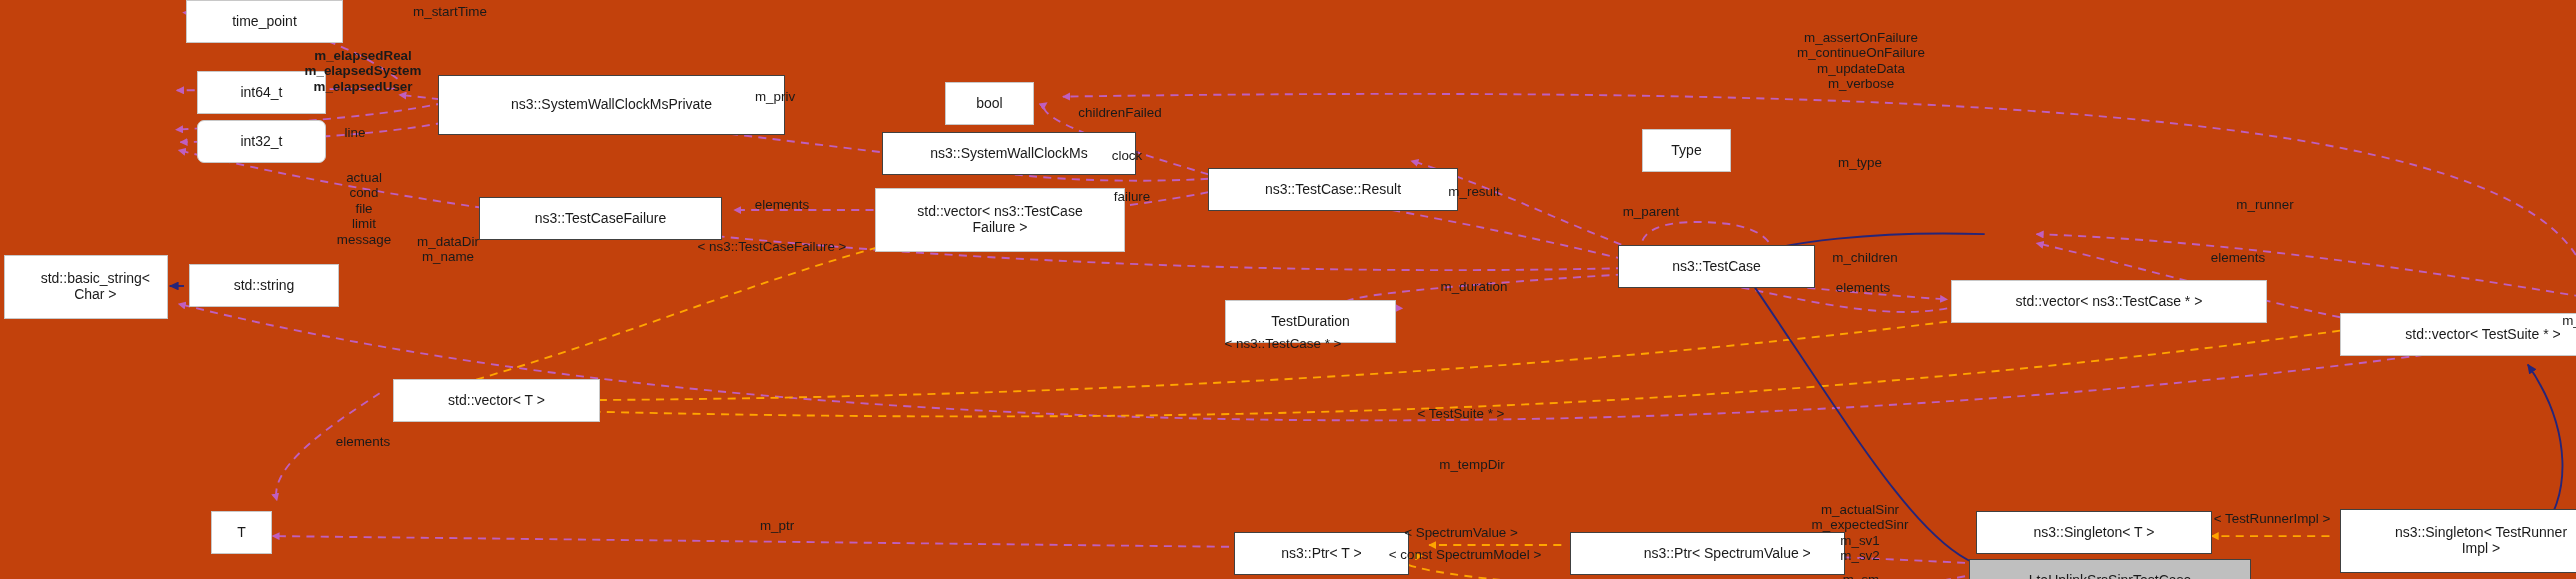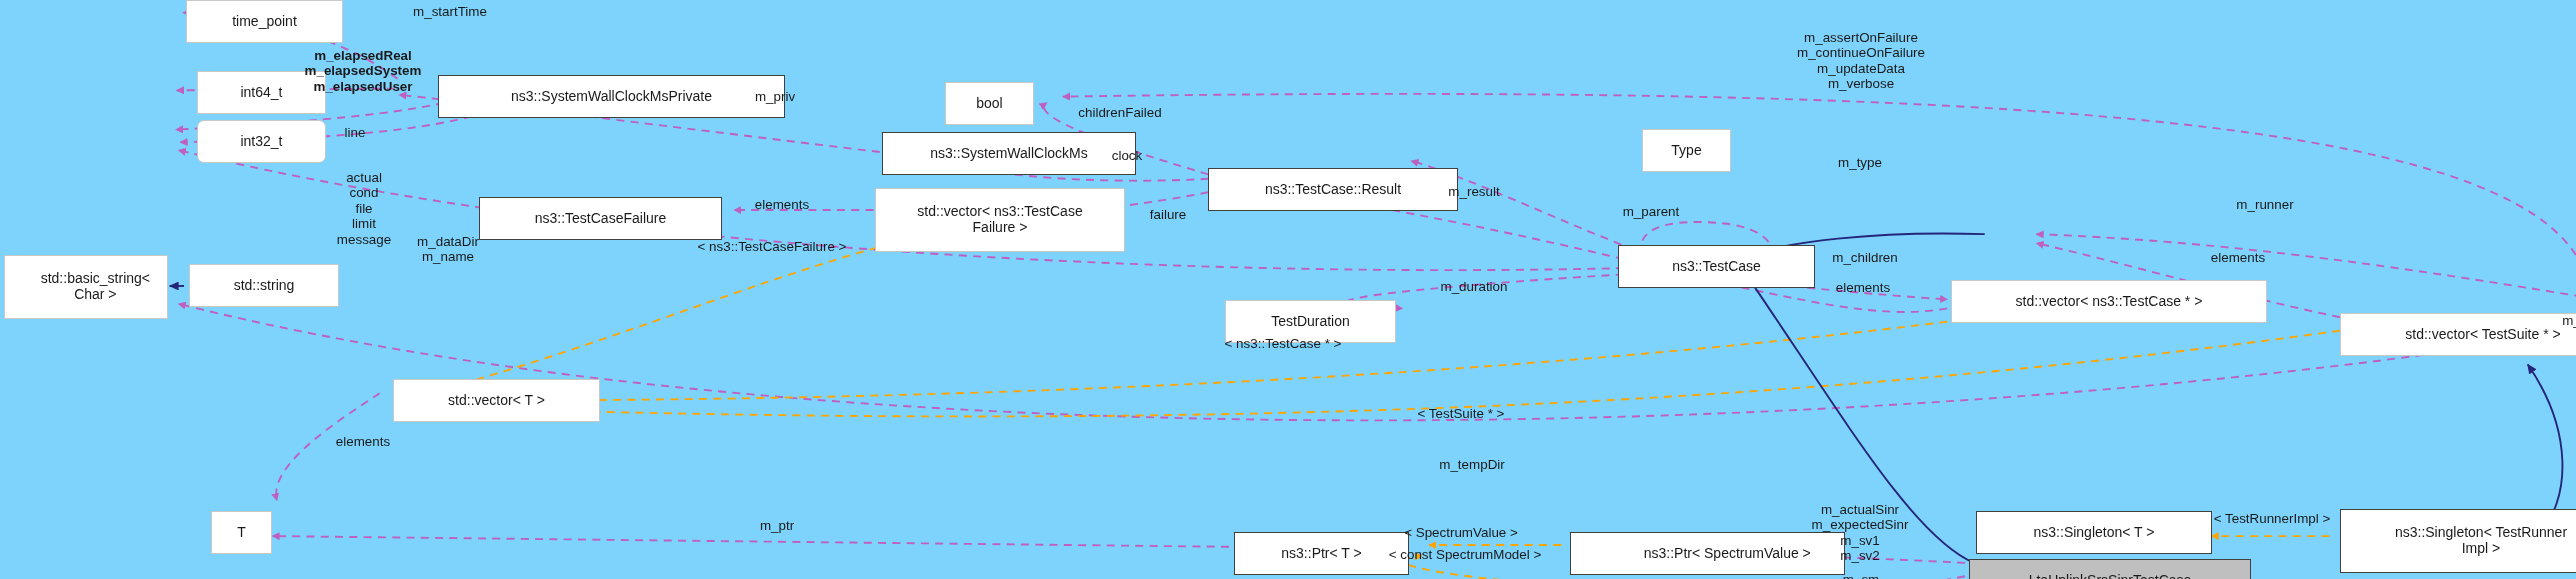--- a/index.html
+++ b/index.html
@@ -4,21 +4,21 @@
 <style>
   html, body {
     margin: 0;
     padding: 0;
     background: #ffffff;
   }
   #diagram {
     position: relative;
     width: 2576px;
     height: 580px;
-    background: #7dd3fc;
+    background: #c2410c;
     font-family: "Liberation Sans", sans-serif;
     overflow: hidden;
   }
   #edge-layer {
     position: absolute;
     left: 0;
     top: 0;
     width: 2576px;
     height: 580px;
     pointer-events: none;
@@ -129,21 +129,21 @@
 
   <div class="node plain" style="left:186px;  top:0px;   width:157px; height:43px;">time_point</div>
   <div class="node plain" style="left:197px; top:71px;  width:129px; height:43px;">int64_t</div>
   <div class="node plain" style="left:197px; top:120px; width:129px; height:43px;border-radius:7px;">int32_t</div>
   <div class="node plain" style="left:3.6px;   top:255px; width:164px; height:64px;padding-left:24px;">std::basic_string&lt;
 Char &gt;</div>
   <div class="node plain" style="left:189px; top:264px; width:150px; height:43px;">std::string</div>
   <div class="node plain" style="left:211px; top:511px; width:61px;  height:43px;">T</div>
   <div class="node plain" style="left:393px; top:379px; width:207px; height:43px;">std::vector&lt; T &gt;</div>
   <div class="node klass" style="left:479px; top:197px; width:243px; height:43px;">ns3::TestCaseFailure</div>
-  <div class="node klass" style="left:438px; top:75px; width:347px; height:43px;">ns3::SystemWallClockMsPrivate</div>
+  <div class="node klass" style="left:438px; top:75px; width:347px; height:60px;">ns3::SystemWallClockMsPrivate</div>
   <div class="node plain" style="left:875px; top:188px; width:250px; height:64px;">std::vector&lt; ns3::TestCase
 Failure &gt;</div>
   <div class="node klass" style="left:882px; top:132px; width:254px; height:43px;">ns3::SystemWallClockMs</div>
   <div class="node plain" style="left:945px; top:82px; width:89px; height:43px;">bool</div>
   <div class="node klass" style="left:1208px; top:168px; width:250px; height:43px;">ns3::TestCase::Result</div>
   <div class="node plain" style="left:1225px; top:300px; width:171px; height:43px;">TestDuration</div>
   <div class="node plain" style="left:1642px; top:129px; width:89px; height:43px;">Type</div>
   <div class="node klass" style="left:1618px; top:245px; width:197px; height:43px;">ns3::TestCase</div>
   <div class="node plain" style="left:1951px; top:280px; width:316px; height:43px;">std::vector&lt; ns3::TestCase * &gt;</div>
   <div class="node plain" style="left:2340px; top:313px; width:286px; height:43px;">std::vector&lt; TestSuite * &gt;</div>
@@ -167,21 +167,21 @@
 file
 limit
 message</div>
   <div class="edge-label" style="left:775px;  top:89px;">m_priv</div>
   <div class="edge-label" style="left:782px;  top:197px;">elements</div>
   <div class="edge-label multi" style="left:448px;  top:234px;">m_dataDir
 m_name</div>
   <div class="edge-label" style="left:772px; top:239px;">&lt; ns3::TestCaseFailure &gt;</div>
   <div class="edge-label" style="left:1120px; top:105px;">childrenFailed</div>
   <div class="edge-label" style="left:1127px; top:148px;">clock</div>
-  <div class="edge-label" style="left:1168px; top:189px;margin-top:18px;">failure</div>
+  <div class="edge-label" style="left:1132px; top:189px;">failure</div>
   <div class="edge-label multi" style="left:1861px; top:30px;">m_assertOnFailure
 m_continueOnFailure
 m_updateData
 m_verbose</div>
   <div class="edge-label" style="left:1474px; top:184px;">m_result</div>
   <div class="edge-label" style="left:1860px; top:155px;">m_type</div>
   <div class="edge-label" style="left:1651px; top:204px;">m_parent</div>
   <div class="edge-label" style="left:2265px; top:197px;">m_runner</div>
   <div class="edge-label" style="left:1865px; top:250px;">m_children</div>
   <div class="edge-label" style="left:1863px; top:280px;">elements</div>

